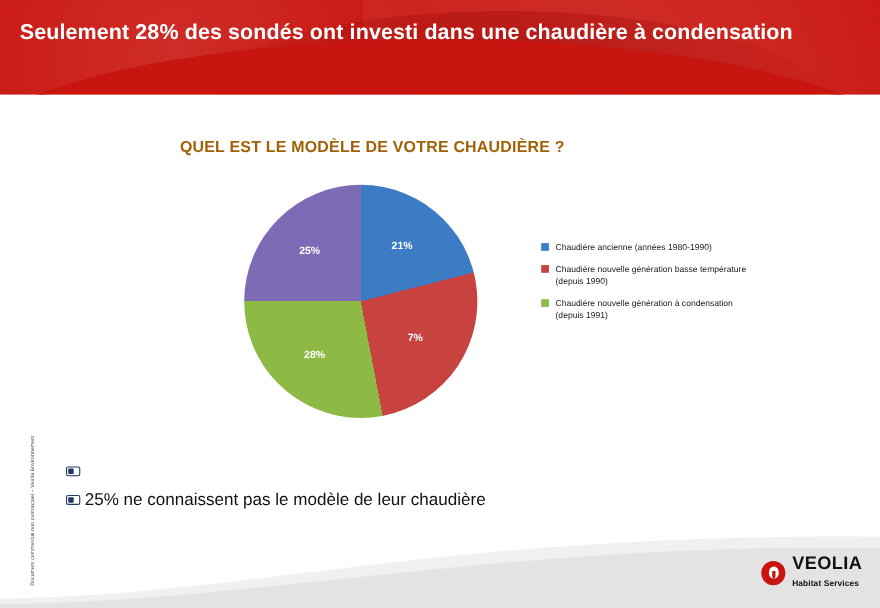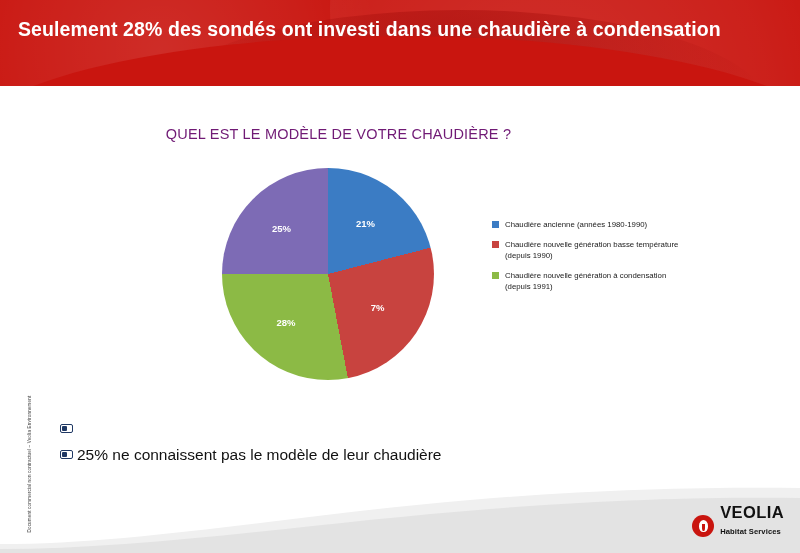--- a/index.html
+++ b/index.html
@@ -93,22 +93,22 @@
     white-space: nowrap;
   }
 
   
   .chart-title {
     position: absolute;
     left: 0; top: 126px;
     width: 677px;
     text-align: center;
     font-size: 14.5px;
-    font-weight: normal;
-    color: #701a75;
+    font-weight: bold;
+    color: #a16207;
     letter-spacing: 0.2px;
   }
 
   
   .pie-wrap {
     position: absolute;
     left: 222px; top: 168px;
     width: 212px; height: 212px;
   }
   .pie {
@@ -204,21 +204,21 @@
     width: 800px; height: 83px;
     overflow: hidden;
   }
   .footer-swoosh svg { display: block; }
 
   .logo {
     position: absolute;
     right: 16px;
     top: 504px;
     display: flex;
-    align-items: flex-end;
+    align-items: center;
   }
   .logo-mark {
     position: relative;
     width: 22px; height: 22px;
     border-radius: 50%;
     background: #c9150f;
     margin-right: 6px;
     flex: 0 0 auto;
   }
   .logo-mark::after {

